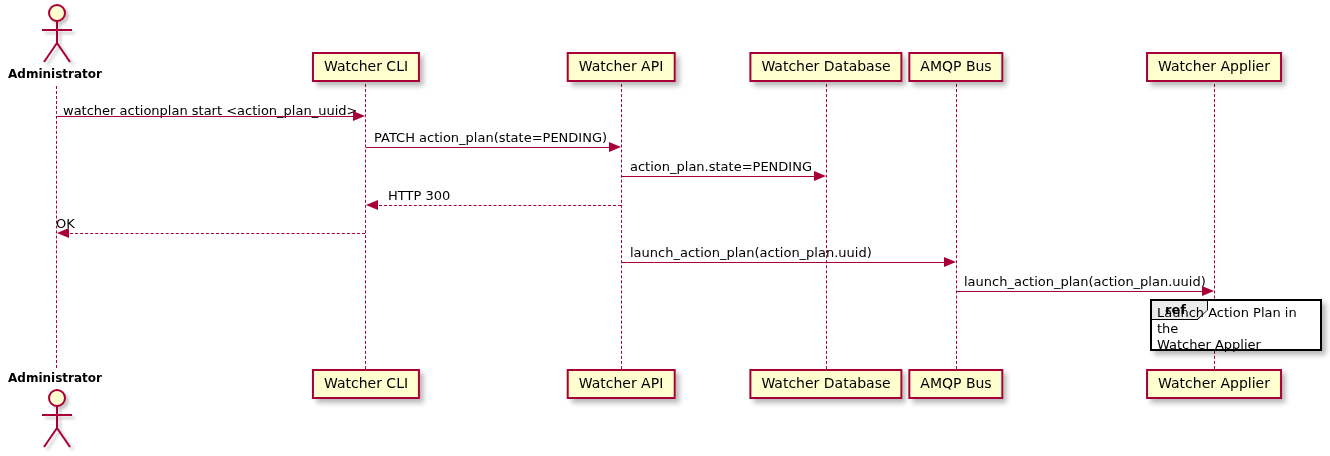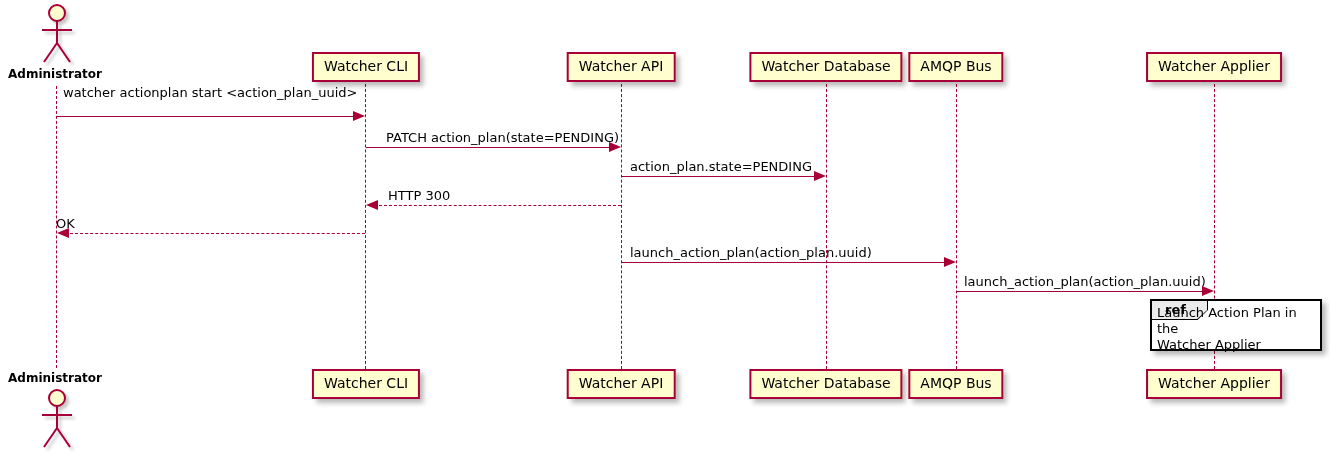--- a/index.html
+++ b/index.html
@@ -99,25 +99,25 @@
 
 <div class="diagram">
 
   <div class="lifeline" style="left:56px; top:86px; height:282px;"></div>
   <div class="lifeline" style="left:365px; top:84px; height:285px;"></div>
   <div class="lifeline" style="left:621px; top:84px; height:285px;"></div>
   <div class="lifeline" style="left:826px; top:84px; height:285px;"></div>
   <div class="lifeline" style="left:956px; top:84px; height:285px;"></div>
   <div class="lifeline" style="left:1214px; top:84px; height:285px;"></div>
 
-  <div class="msg-label" style="left:63px; top:85px;">watcher actionplan start &lt;action_plan_uuid&gt;</div>
+  <div class="msg-label" style="left:63px; top:103px;">watcher actionplan start &lt;action_plan_uuid&gt;</div>
   <div class="msg-line" style="left:57px; top:116px; width:300px;"></div>
   <div class="arrow-r" style="left:353px; top:111px;"></div>
 
-  <div class="msg-label" style="left:374px; top:130px;margin-left:12px;">PATCH action_plan(state=PENDING)</div>
+  <div class="msg-label" style="left:374px; top:130px;">PATCH action_plan(state=PENDING)</div>
   <div class="msg-line" style="left:366px; top:147px; width:247px;"></div>
   <div class="arrow-r" style="left:609px; top:142px;"></div>
 
   <div class="msg-label" style="left:630px; top:159px;">action_plan.state=PENDING</div>
   <div class="msg-line" style="left:622px; top:176px; width:196px;"></div>
   <div class="arrow-r" style="left:814px; top:171px;"></div>
 
   <div class="msg-label" style="left:388px; top:188px;">HTTP 300</div>
   <div class="msg-line dashed" style="left:374px; top:205px; width:247px;"></div>
   <div class="arrow-l" style="left:366px; top:200px;"></div>

